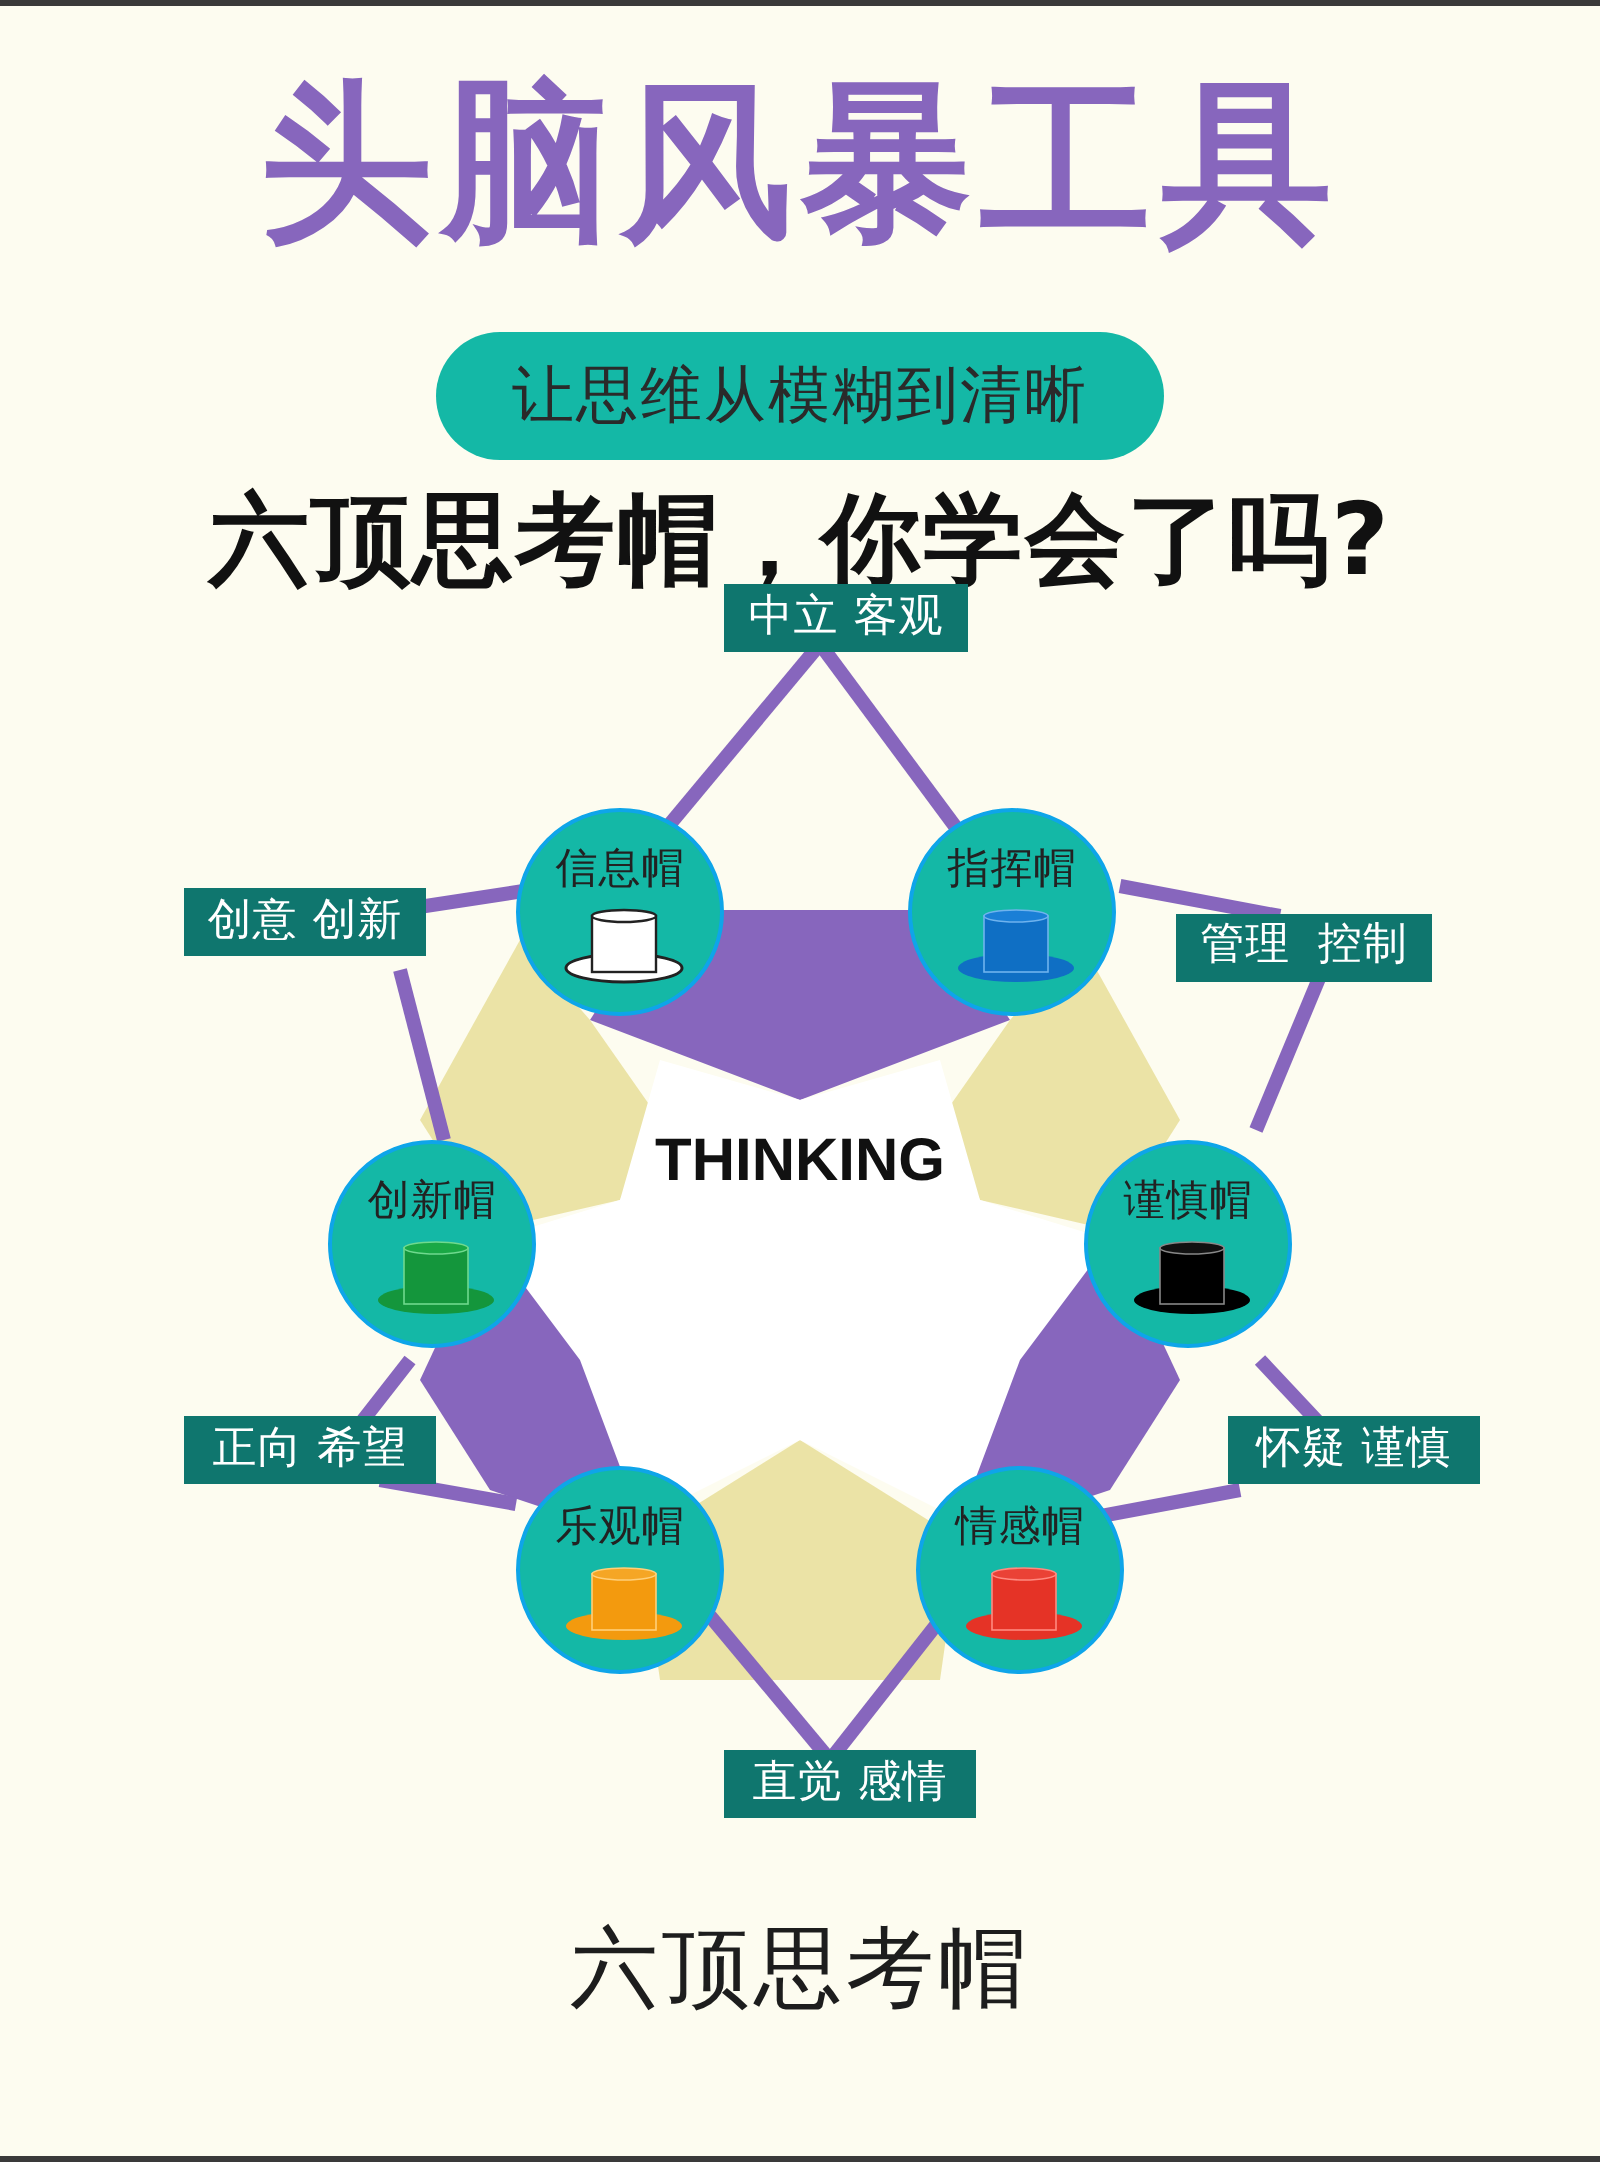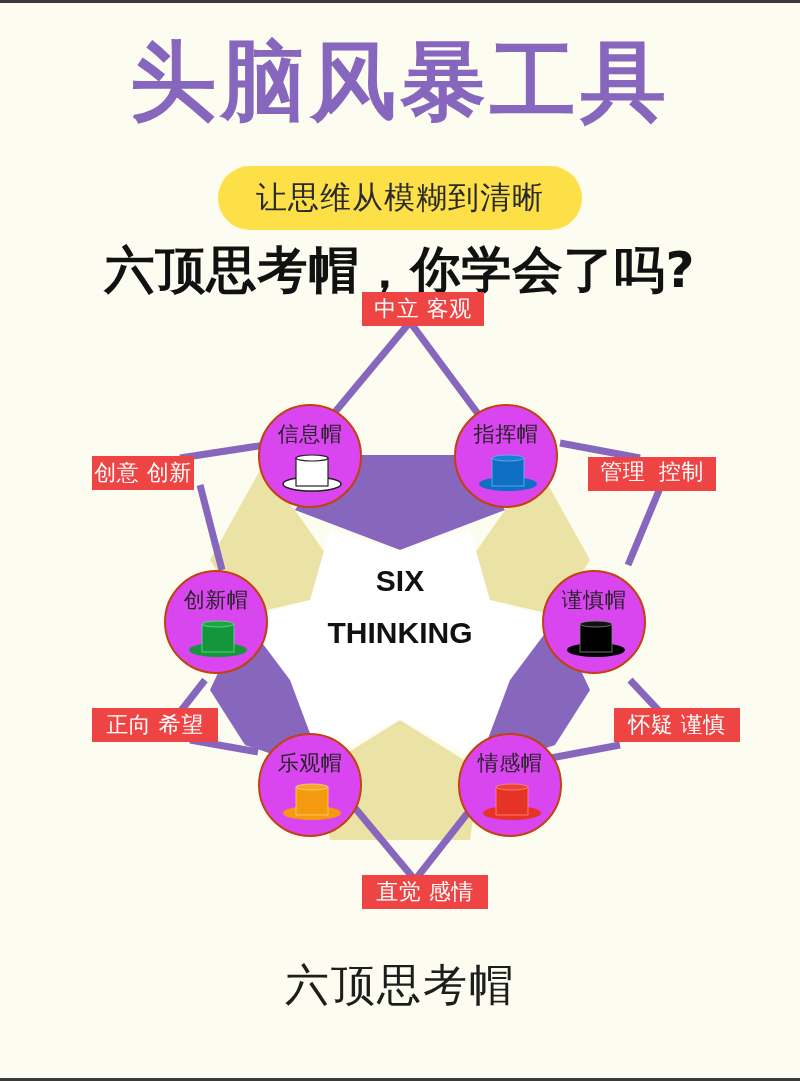--- a/index.html
+++ b/index.html
@@ -13,41 +13,41 @@
   .frame-bottom { position: absolute; left: 0; bottom: 0; width: 800px; height: 3px; background: #3a3a3a; }
 
   .title {
     position: absolute; left: 0; top: 38px; width: 800px; text-align: center;
     font-size: 86px; font-weight: bold; color: #8766bd; letter-spacing: 4px;
     line-height: 100px;
     font-family: Liberation Mono, monospace;
   }
   .pill {
     position: absolute; left: 218px; top: 166px; width: 364px; height: 64px;
-    background: #fde047; border-radius: 32px;
+    background: #14b8a6; border-radius: 32px;
     display: flex; align-items: center; justify-content: center;
   }
   .pill span { font-size: 31px; color: #2a2a2a; letter-spacing: 1px; }
   .headline {
     position: absolute; left: 0; top: 238px; width: 800px; text-align: center;
     font-size: 50px; font-weight: bold; color: #111; line-height: 64px;
     letter-spacing: 1px;
   }
 
   svg.diagram { position: absolute; left: 0; top: 0; }
 
   .tag {
-    position: absolute; background: #ef4444; color: #fff;
+    position: absolute; background: #0f766e; color: #fff;
     font-size: 22px; line-height: 34px; height: 34px;
     display: flex; align-items: center; justify-content: center;
     letter-spacing: 0.5px;
   }
   .hat-circle {
     position: absolute; width: 104px; height: 104px; border-radius: 50%;
-    background: #d946ef; border: 2px solid #c2410c; box-sizing: border-box;
+    background: #14b8a6; border: 2px solid #0ea5e9; box-sizing: border-box;
   }
   .hat-label {
     position: absolute; left: 0; top: 14px; width: 100%; text-align: center;
     font-size: 21px; color: #222; letter-spacing: 0.5px;
   }
   .hat-icon { position: absolute; left: 22px; top: 46px; width: 60px; height: 40px; }
 
   .center-text {
     position: absolute; left: 300px; top: 555px; width: 200px; text-align: center;
     font-size: 30px; font-weight: bold; color: #111; line-height: 52px;
@@ -108,21 +108,21 @@
     <line x1="540" y1="760" x2="620" y2="745"></line>
 
     <line x1="355" y1="808" x2="415" y2="880"></line>
     <line x1="470" y1="810" x2="415" y2="880"></line>
   </g>
 </svg>
 
 <div class="tag" style="left:362px; top:292px; width:122px;">
   <span>中立 客观</span>
 </div>
-<div class="tag" style="left:92px; top:456px; width:102px;">
+<div class="tag" style="left:92px; top:444px; width:121px;">
   <span>创意 创新</span>
 </div>
 <div class="tag" style="left:588px; top:457px; width:128px;font-family:Liberation Mono, monospace;">
   <span>管理 控制</span>
 </div>
 <div class="tag" style="left:92px; top:708px; width:126px;">
   <span>正向 希望</span>
 </div>
 <div class="tag" style="left:614px; top:708px; width:126px;">
   <span>怀疑 谨慎</span>
@@ -179,19 +179,18 @@
 <div class="hat-circle" style="left:458px; top:733px;">
   <div class="hat-label">情感帽</div>
   <svg class="hat-icon" viewBox="0 0 60 40">
     <ellipse cx="30" cy="32" rx="29" ry="7" fill="#e53326"></ellipse>
     <rect x="14" y="6" width="32" height="28" fill="#e53326" stroke="#ff8a80" stroke-width="0.8"></rect>
     <ellipse cx="30" cy="6" rx="16" ry="3" fill="#ea4236" stroke="#ff8a80" stroke-width="0.8"></ellipse>
   </svg>
 </div>
 
 <div class="center-text">
-  <div>SIX</div>
   <div>THINKING</div>
 </div>
 
 <div class="caption">六顶思考帽</div>
 
 <div class="frame-bottom"></div>
 
 </body></html>

